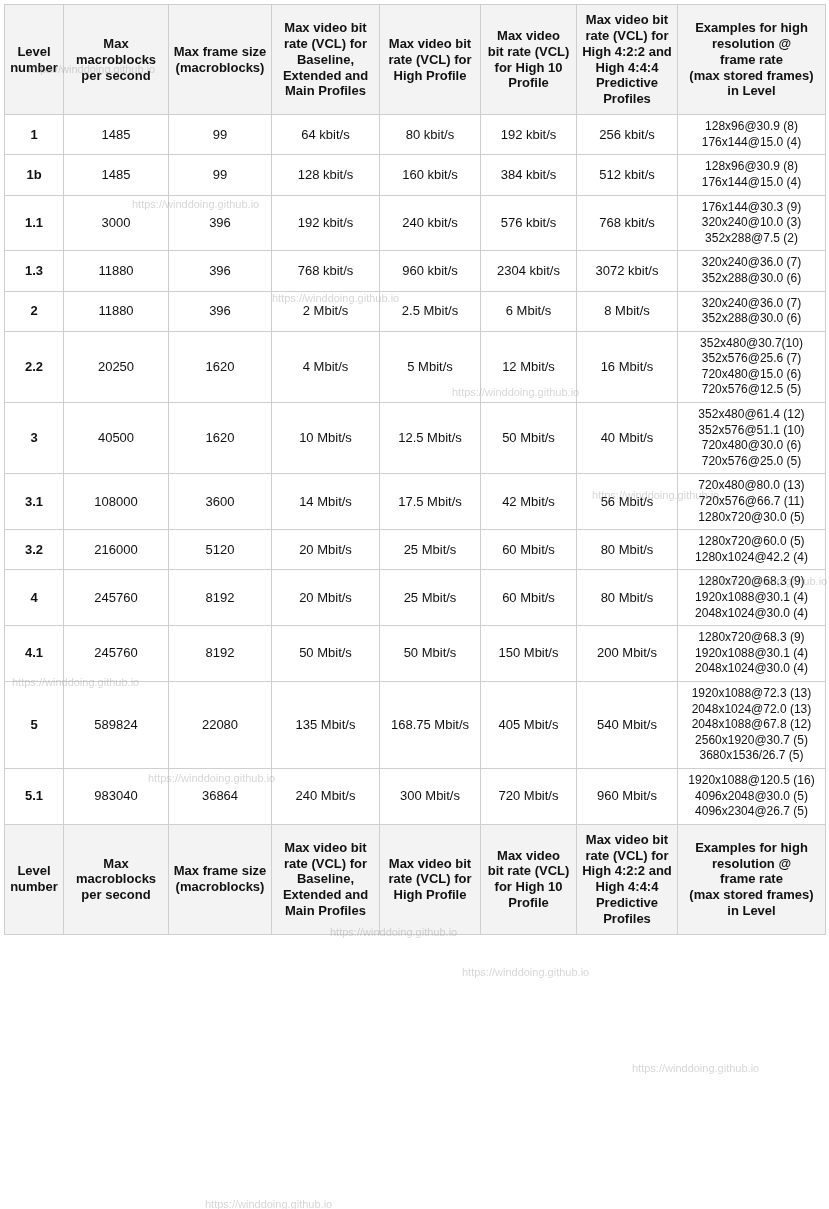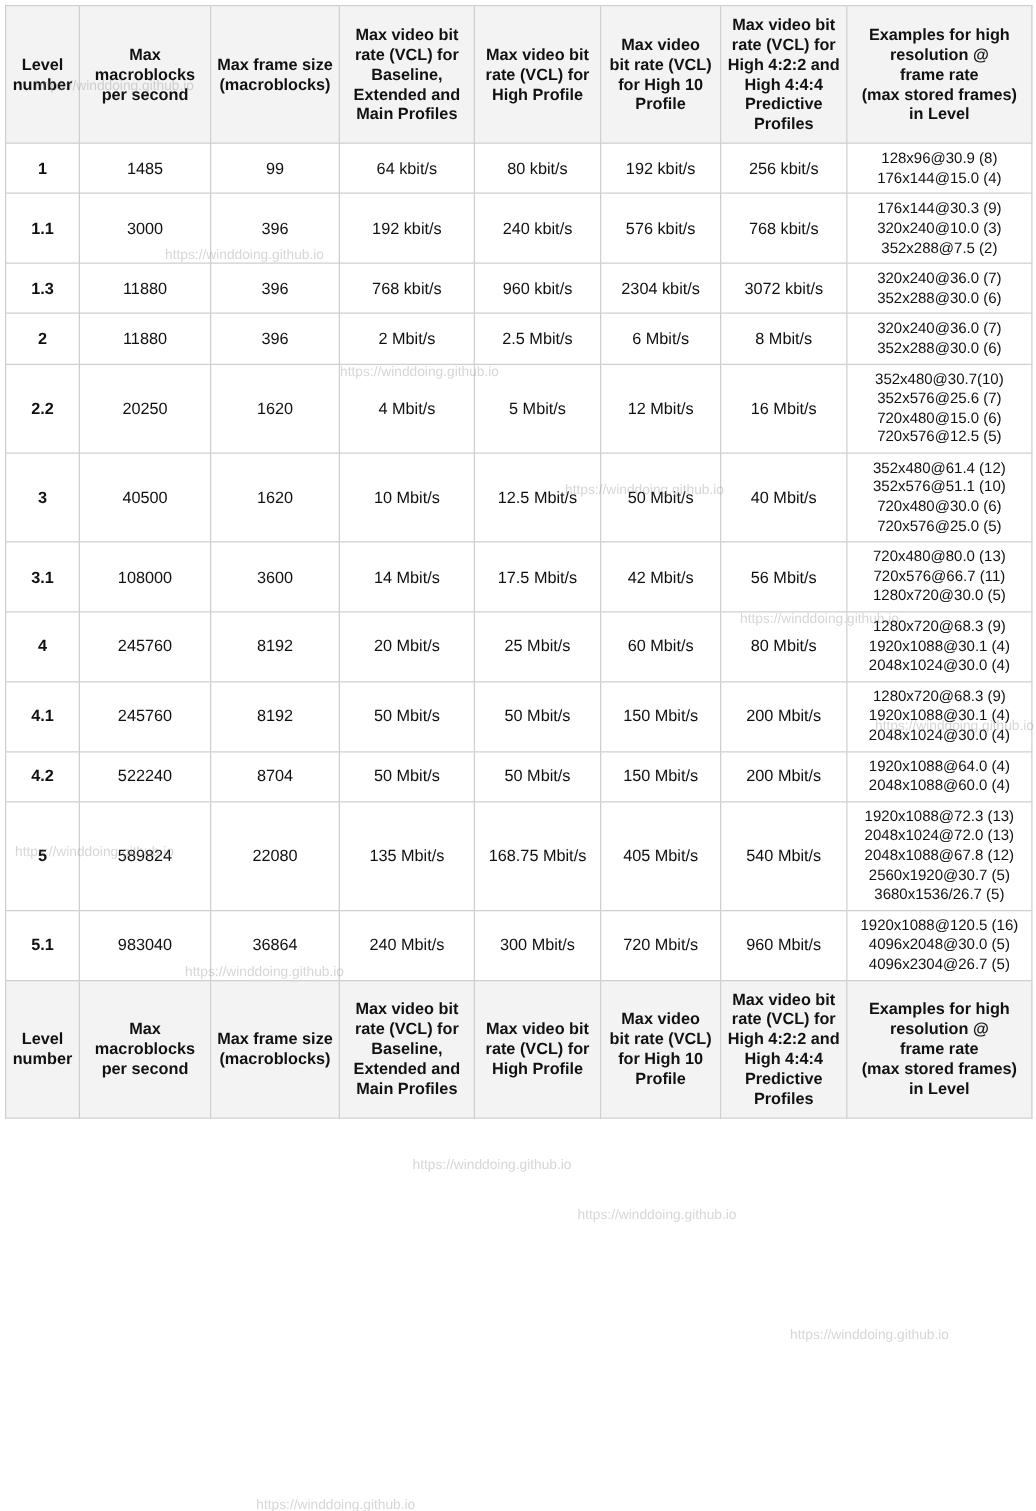--- a/index.html
+++ b/index.html
@@ -136,20 +136,31 @@
           <td>1485</td>
           <td>99</td>
           <td>64 kbit/s</td>
           <td>80 kbit/s</td>
           <td>192 kbit/s</td>
           <td>256 kbit/s</td>
           <td class="examples">128x96@30.9 (8)
 176x144@15.0 (4)</td>
         </tr>
         <tr>
+          <td class="lvl">1b</td>
+          <td>1485</td>
+          <td>99</td>
+          <td>128 kbit/s</td>
+          <td>160 kbit/s</td>
+          <td>384 kbit/s</td>
+          <td>512 kbit/s</td>
+          <td class="examples">128x96@30.9 (8)
+176x144@15.0 (4)</td>
+        </tr>
+        <tr>
           <td class="lvl">1.1</td>
           <td>3000</td>
           <td>396</td>
           <td>192 kbit/s</td>
           <td>240 kbit/s</td>
           <td>576 kbit/s</td>
           <td>768 kbit/s</td>
           <td class="examples">176x144@30.3 (9)
 320x240@10.0 (3)
 352x288@7.5 (2)</td>
@@ -208,20 +219,31 @@
           <td>3600</td>
           <td>14 Mbit/s</td>
           <td>17.5 Mbit/s</td>
           <td>42 Mbit/s</td>
           <td>56 Mbit/s</td>
           <td class="examples">720x480@80.0 (13)
 720x576@66.7 (11)
 1280x720@30.0 (5)</td>
         </tr>
         <tr>
+          <td class="lvl">3.2</td>
+          <td>216000</td>
+          <td>5120</td>
+          <td>20 Mbit/s</td>
+          <td>25 Mbit/s</td>
+          <td>60 Mbit/s</td>
+          <td>80 Mbit/s</td>
+          <td class="examples">1280x720@60.0 (5)
+1280x1024@42.2 (4)</td>
+        </tr>
+        <tr>
           <td class="lvl">4</td>
           <td>245760</td>
           <td>8192</td>
           <td>20 Mbit/s</td>
           <td>25 Mbit/s</td>
           <td>60 Mbit/s</td>
           <td>80 Mbit/s</td>
           <td class="examples">1280x720@68.3 (9)
 1920x1088@30.1 (4)
 2048x1024@30.0 (4)</td>
@@ -230,31 +252,20 @@
           <td class="lvl">4.1</td>
           <td>245760</td>
           <td>8192</td>
           <td>50 Mbit/s</td>
           <td>50 Mbit/s</td>
           <td>150 Mbit/s</td>
           <td>200 Mbit/s</td>
           <td class="examples">1280x720@68.3 (9)
 1920x1088@30.1 (4)
 2048x1024@30.0 (4)</td>
-        </tr>
-        <tr>
-          <td class="lvl">4.2</td>
-          <td>522240</td>
-          <td>8704</td>
-          <td>50 Mbit/s</td>
-          <td>50 Mbit/s</td>
-          <td>150 Mbit/s</td>
-          <td>200 Mbit/s</td>
-          <td class="examples">1920x1088@64.0 (4)
-2048x1088@60.0 (4)</td>
         </tr>
         <tr>
           <td class="lvl">5</td>
           <td>589824</td>
           <td>22080</td>
           <td>135 Mbit/s</td>
           <td>168.75 Mbit/s</td>
           <td>405 Mbit/s</td>
           <td>540 Mbit/s</td>
           <td class="examples">1920x1088@72.3 (13)

